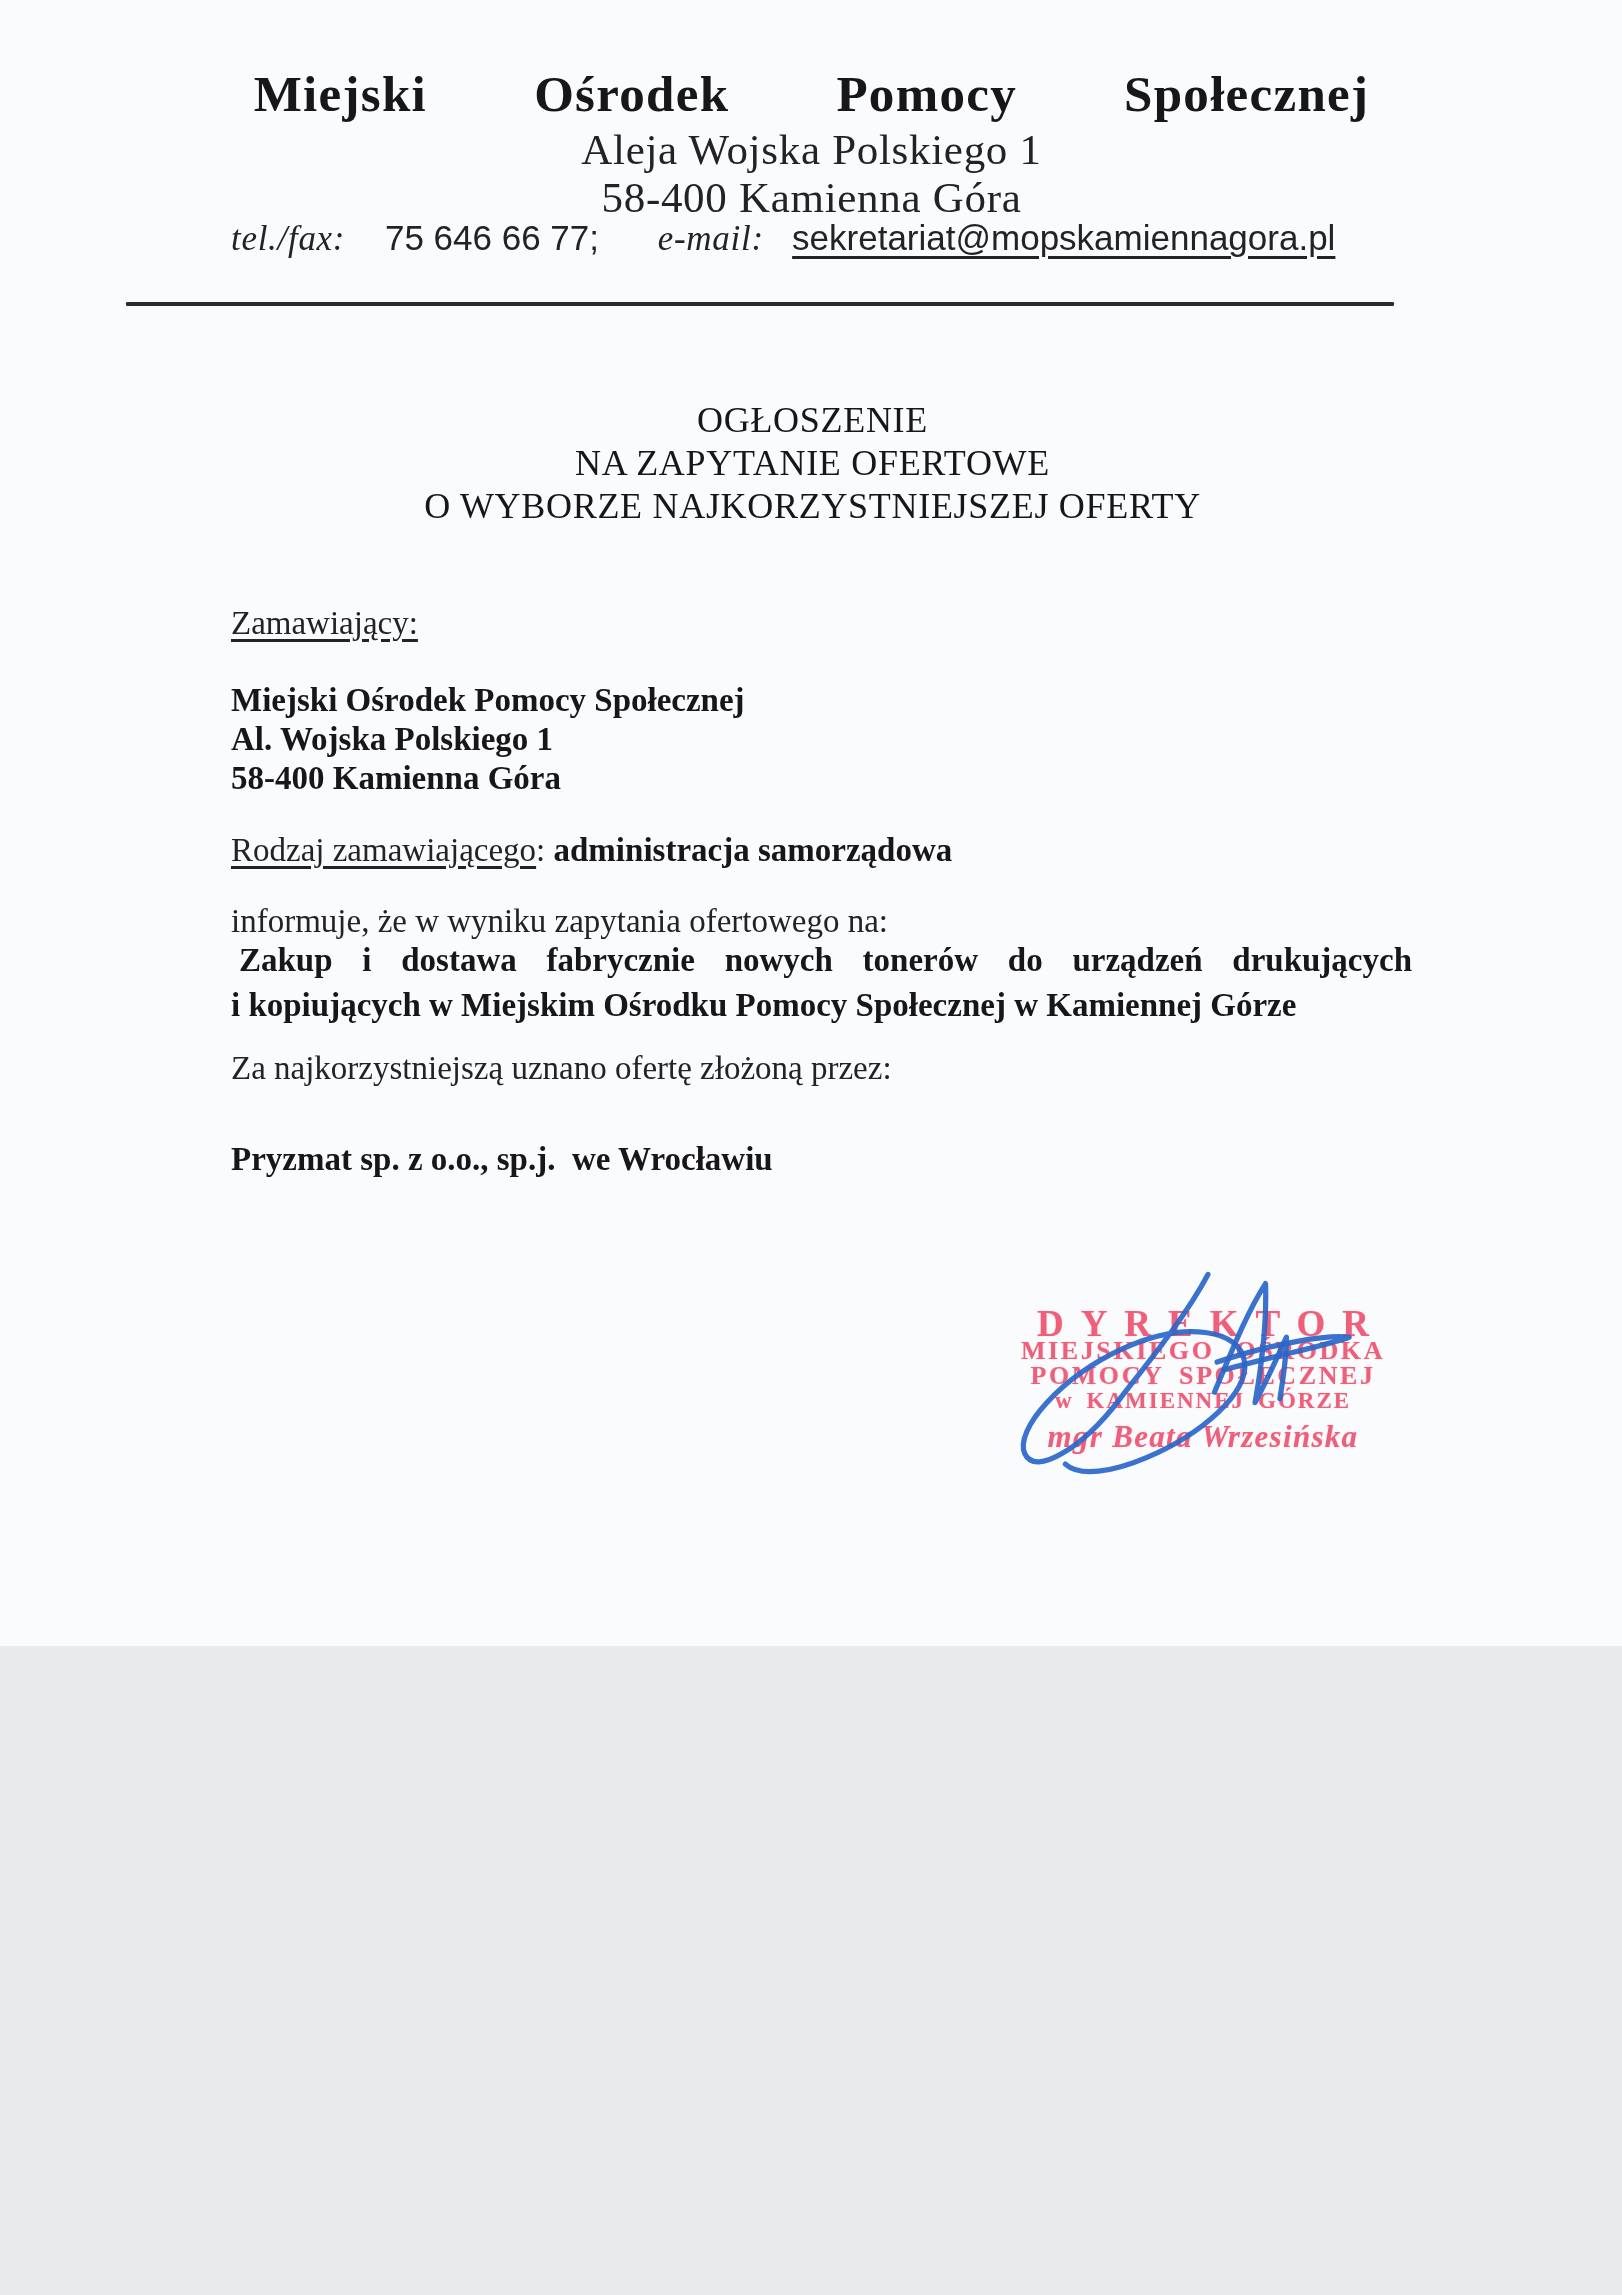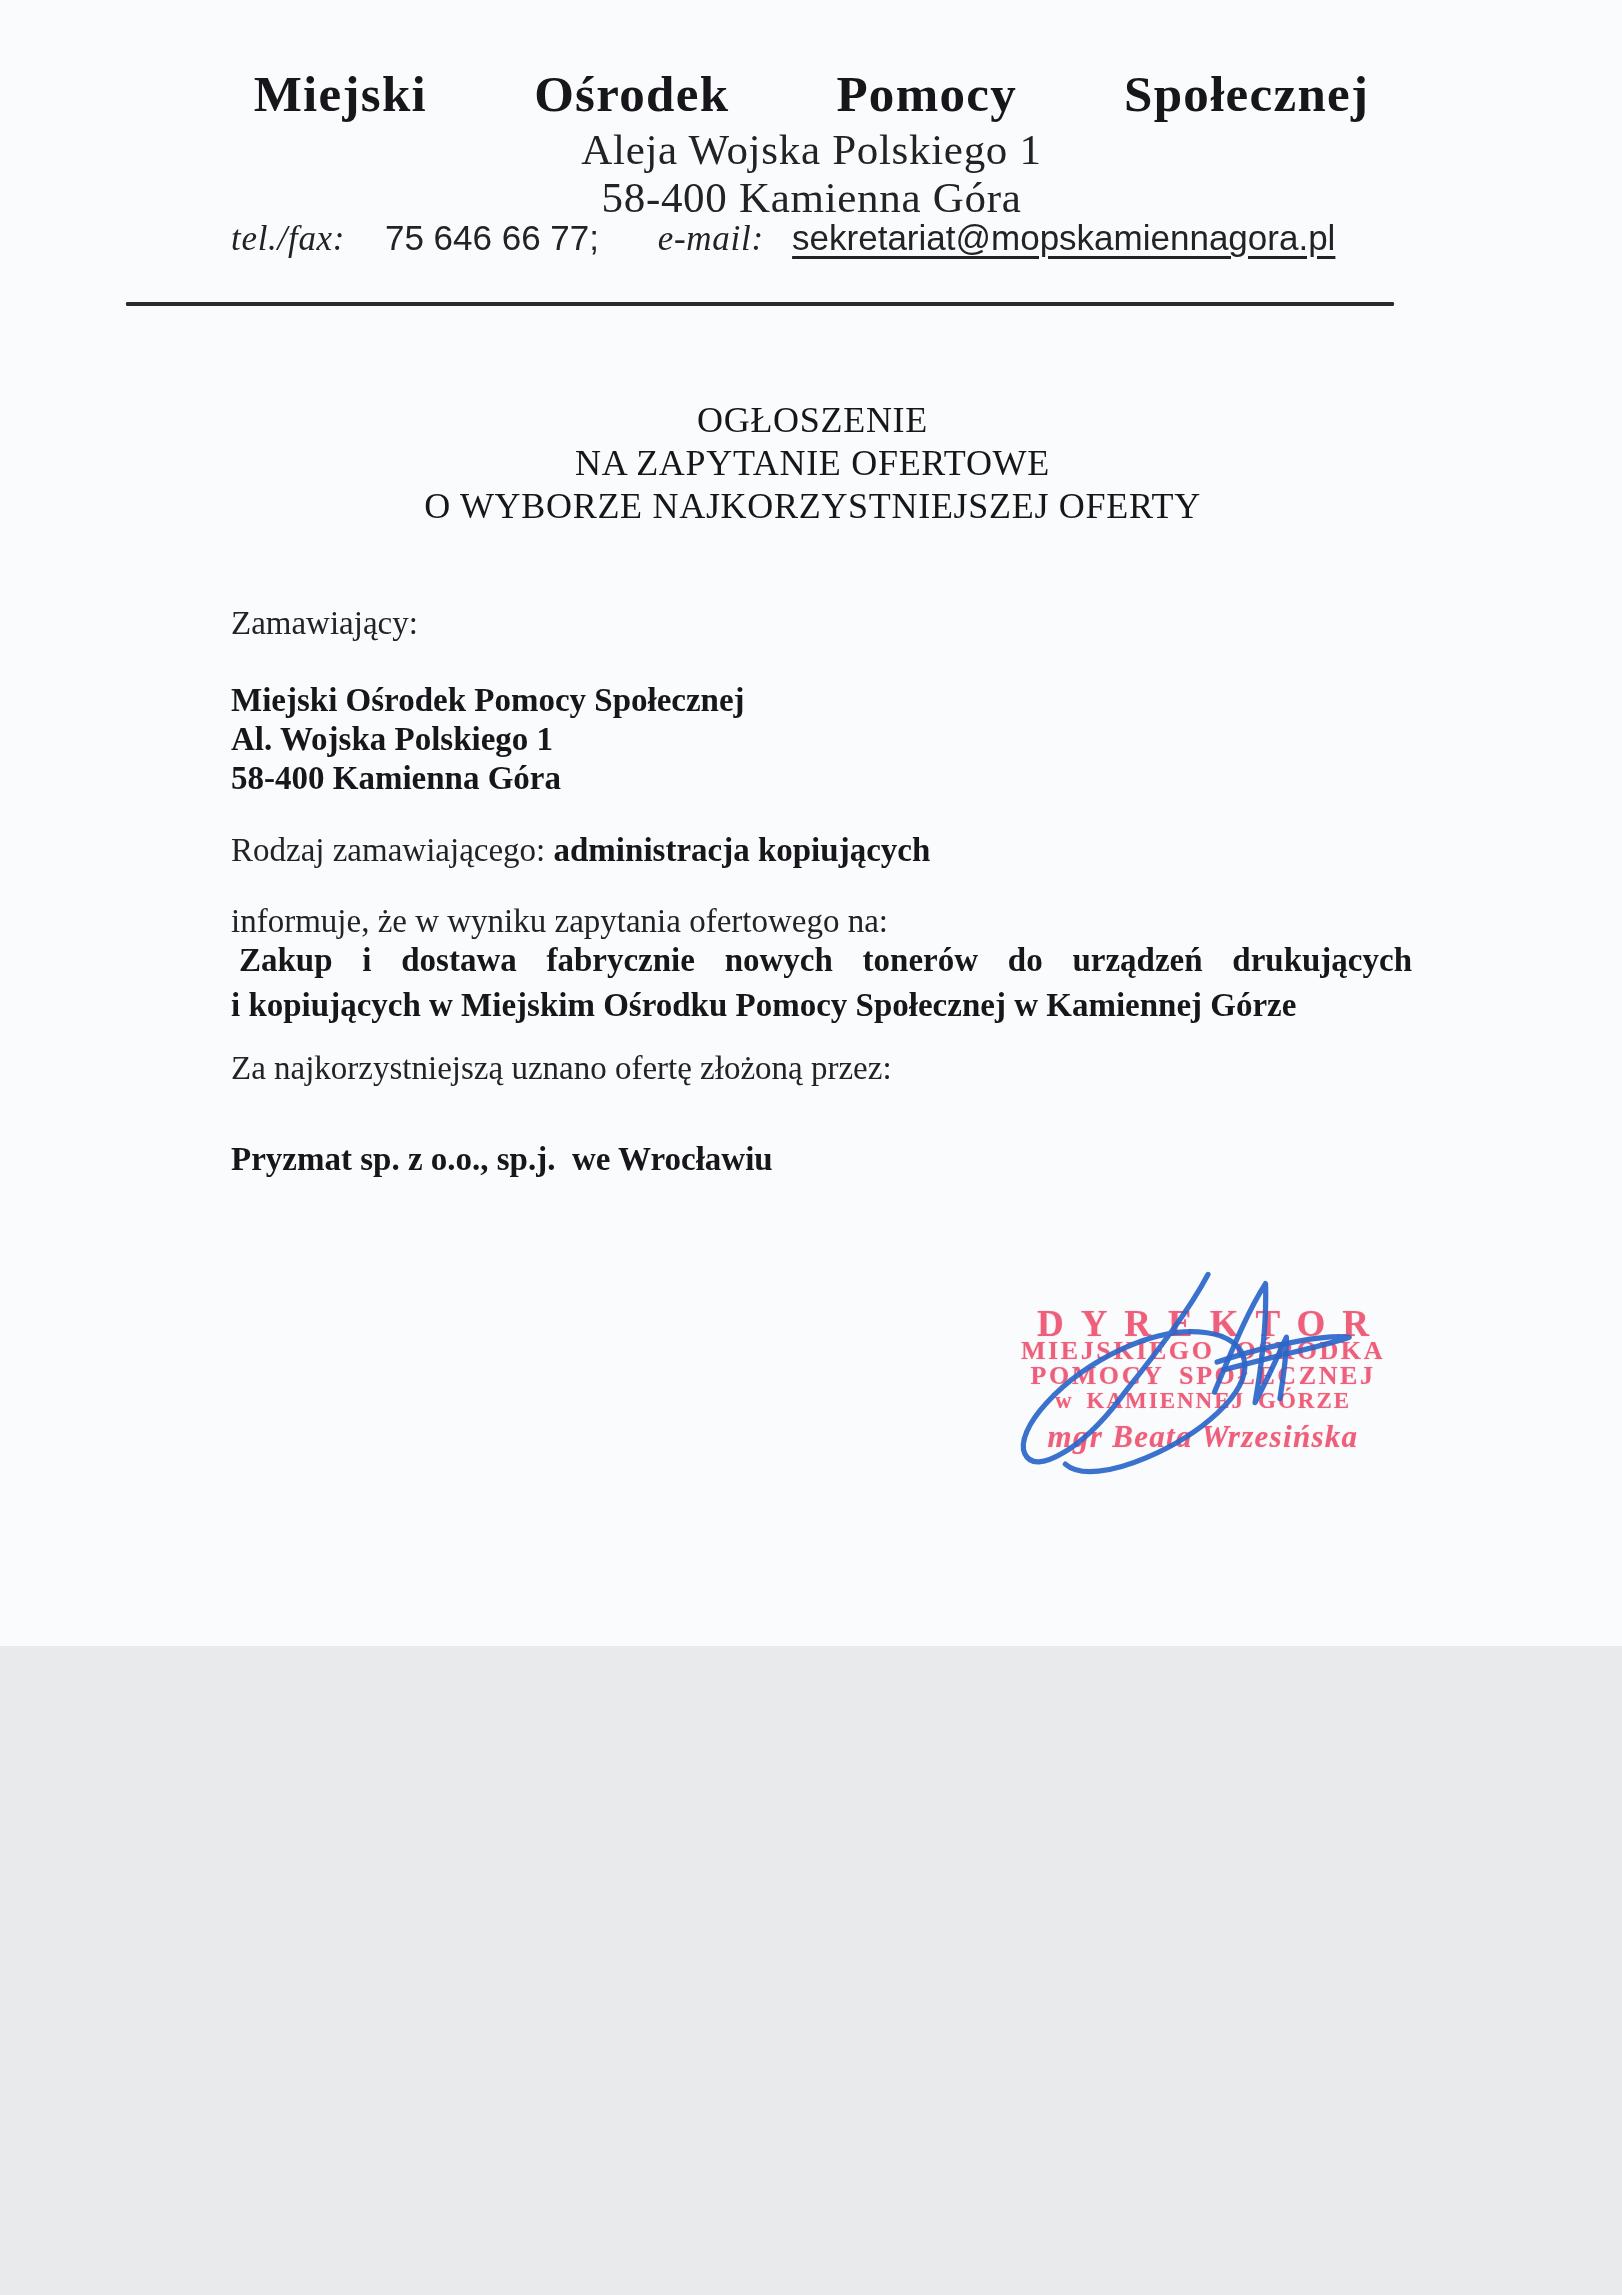--- a/index.html
+++ b/index.html
@@ -64,20 +64,21 @@
     left:2px;right:0;top:399px;
     text-align:center;
     font-size:36px;line-height:43px;
     color:var(--ink-strong);
     letter-spacing:0.7px;
   }
 
   
   .body-line{left:231px;font-size:33px;line-height:37px;white-space:nowrap;}
   .u{
+    text-decoration:underline;
     text-decoration-thickness:2.6px;
     text-underline-offset:5.2px;
   }
   .b{font-weight:bold;color:var(--ink-strong);}
   .orderer-block{left:231px;top:681px;font-size:33px;line-height:39px;font-weight:bold;color:var(--ink-strong);}
   .subject1{
     left:231px;top:942px;width:1173px;
     font-size:33px;line-height:37px;font-weight:bold;color:var(--ink-strong);
     text-align:justify;text-align-last:justify;
     white-space:normal;
@@ -137,21 +138,21 @@
     <span class="u">Zamawiający:</span>
   </div>
 
   <div class="abs orderer-block">
     <div>Miejski Ośrodek Pomocy Społecznej</div>
     <div>Al. Wojska Polskiego 1</div>
     <div>58-400 Kamienna Góra</div>
   </div>
 
   <div class="abs body-line" style="top:832px;">
-    <span class="u">Rodzaj zamawiającego</span><span>: </span><span class="b">administracja kopiujących</span>
+    <span class="u">Rodzaj zamawiającego</span><span>: </span><span class="b">administracja samorządowa</span>
   </div>
 
   <div class="abs body-line" style="top:903px;">informuje, że w wyniku zapytania ofertowego na:</div>
 
   <div class="abs subject1">Zakup i dostawa fabrycznie nowych tonerów do urządzeń drukujących</div>
   <div class="abs body-line b" style="top:987px;">i kopiujących w Miejskim Ośrodku Pomocy Społecznej w Kamiennej Górze</div>
 
   <div class="abs body-line" style="top:1050px;">Za najkorzystniejszą uznano ofertę złożoną przez:</div>
   <div class="abs body-line b" style="top:1123px;margin-top:18px;">Pryzmat sp. z o.o., sp.j.&nbsp; we Wrocławiu</div>
 

